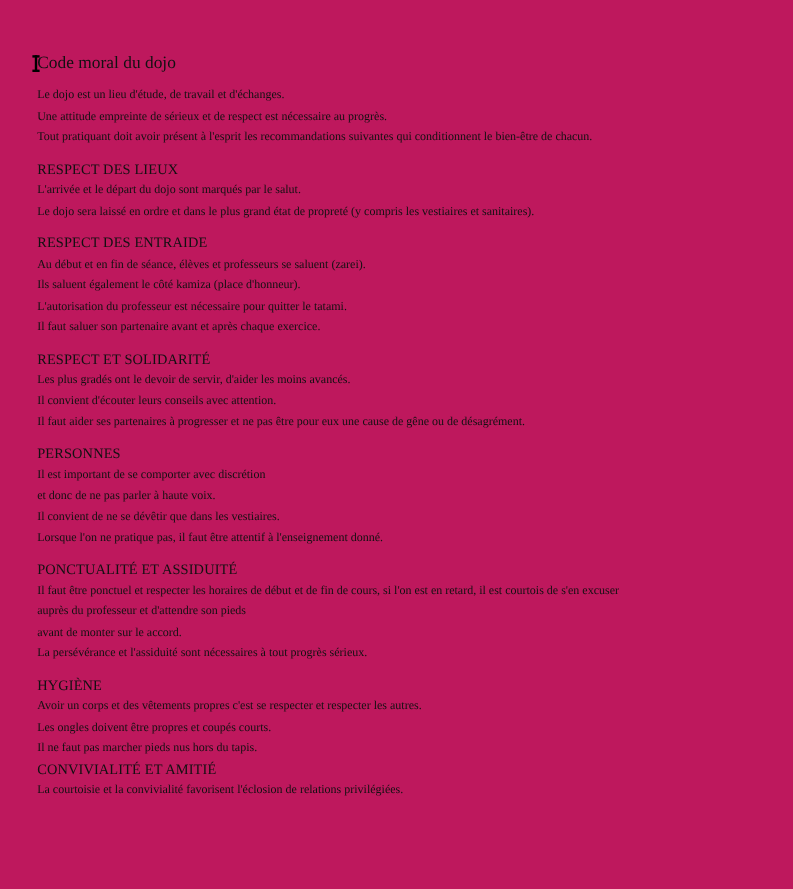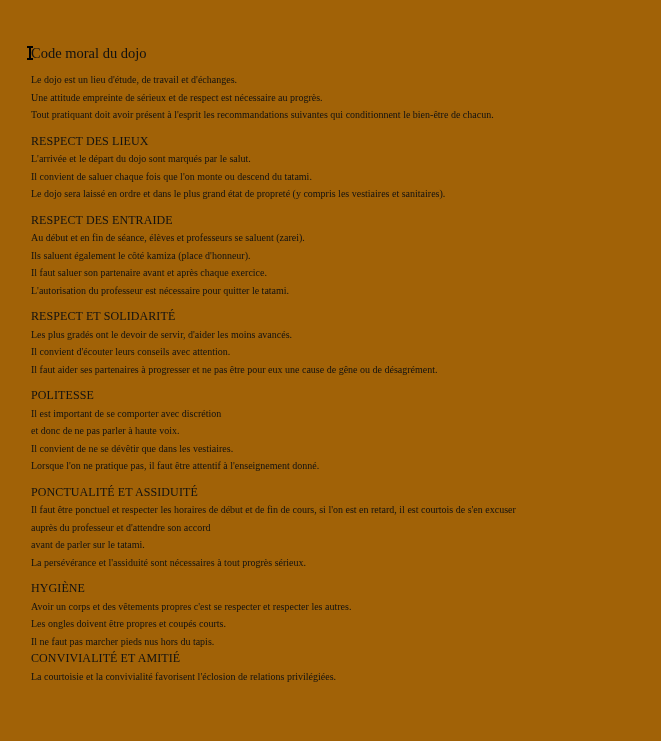--- a/index.html
+++ b/index.html
@@ -12,21 +12,21 @@
     height: 741px;
     overflow: hidden;
     font-family: "Liberation Serif", "DejaVu Serif", serif;
     color: #111111;
     -webkit-font-smoothing: antialiased;
   }
   #page {
     position: relative;
     width: 661px;
     height: 741px;
-    background: #a16207;
+    background: #be185d;
     box-sizing: border-box;
     padding: 45px 22px 0 31px;
   }
   .doc-title {
     font-size: 14.5px;
     line-height: 17px;
     position: relative;
     white-space: nowrap;
     margin: 0;
     padding: 0;
@@ -95,56 +95,55 @@
   <div class="intro">
     <div class="line">Le dojo est un lieu d'étude, de travail et d'échanges.</div>
     <div class="line">Une attitude empreinte de sérieux et de respect est nécessaire au progrès.</div>
     <div class="line wrap">Tout pratiquant doit avoir présent à l'esprit les recommandations suivantes qui conditionnent le bien-être de chacun.</div>
   </div>
 
   <div class="section-gap"></div>
   <div class="section">
     <div class="heading">RESPECT DES LIEUX</div>
     <div class="line">L'arrivée et le départ du dojo sont marqués par le salut.</div>
-    <div class="line">Il convient de saluer chaque fois que l'on monte ou descend du tatami.</div>
     <div class="line">Le dojo sera laissé en ordre et dans le plus grand état de propreté (y compris les vestiaires et sanitaires).</div>
   </div>
 
   <div class="section-gap"></div>
   <div class="section">
     <div class="heading">RESPECT DES ENTRAIDE</div>
     <div class="line">Au début et en fin de séance, élèves et professeurs se saluent (zarei).</div>
     <div class="line">Ils saluent également le côté kamiza (place d'honneur).</div>
+    <div class="line">L'autorisation du professeur est nécessaire pour quitter le tatami.</div>
     <div class="line">Il faut saluer son partenaire avant et après chaque exercice.</div>
-    <div class="line">L'autorisation du professeur est nécessaire pour quitter le tatami.</div>
   </div>
 
   <div class="section-gap"></div>
   <div class="section">
     <div class="heading">RESPECT ET SOLIDARITÉ</div>
     <div class="line">Les plus gradés ont le devoir de servir, d'aider les moins avancés.</div>
     <div class="line">Il convient d'écouter leurs conseils avec attention.</div>
     <div class="line">Il faut aider ses partenaires à progresser et ne pas être pour eux une cause de gêne ou de désagrément.</div>
   </div>
 
   <div class="section-gap"></div>
   <div class="section">
-    <div class="heading">POLITESSE</div>
+    <div class="heading">PERSONNES</div>
     <div class="line">Il est important de se comporter avec discrétion</div>
     <div class="line">et donc de ne pas parler à haute voix.</div>
     <div class="line">Il convient de ne se dévêtir que dans les vestiaires.</div>
     <div class="line">Lorsque l'on ne pratique pas, il faut être attentif à l'enseignement donné.</div>
   </div>
 
   <div class="section-gap"></div>
   <div class="section">
     <div class="heading">PONCTUALITÉ ET ASSIDUITÉ</div>
     <div class="line wrap">Il faut être ponctuel et respecter les horaires de début et de fin de cours, si l'on est en retard, il est courtois de s'en excuser</div>
-    <div class="line">auprès du professeur et d'attendre son accord</div>
-    <div class="line">avant de parler sur le tatami.</div>
+    <div class="line">auprès du professeur et d'attendre son pieds</div>
+    <div class="line">avant de monter sur le accord.</div>
     <div class="line">La persévérance et l'assiduité sont nécessaires à tout progrès sérieux.</div>
   </div>
 
   <div class="section-gap"></div>
   <div class="section">
     <div class="heading">HYGIÈNE</div>
     <div class="line">Avoir un corps et des vêtements propres c'est se respecter et respecter les autres.</div>
     <div class="line">Les ongles doivent être propres et coupés courts.</div>
     <div class="line">Il ne faut pas marcher pieds nus hors du tapis.</div>
   </div>

